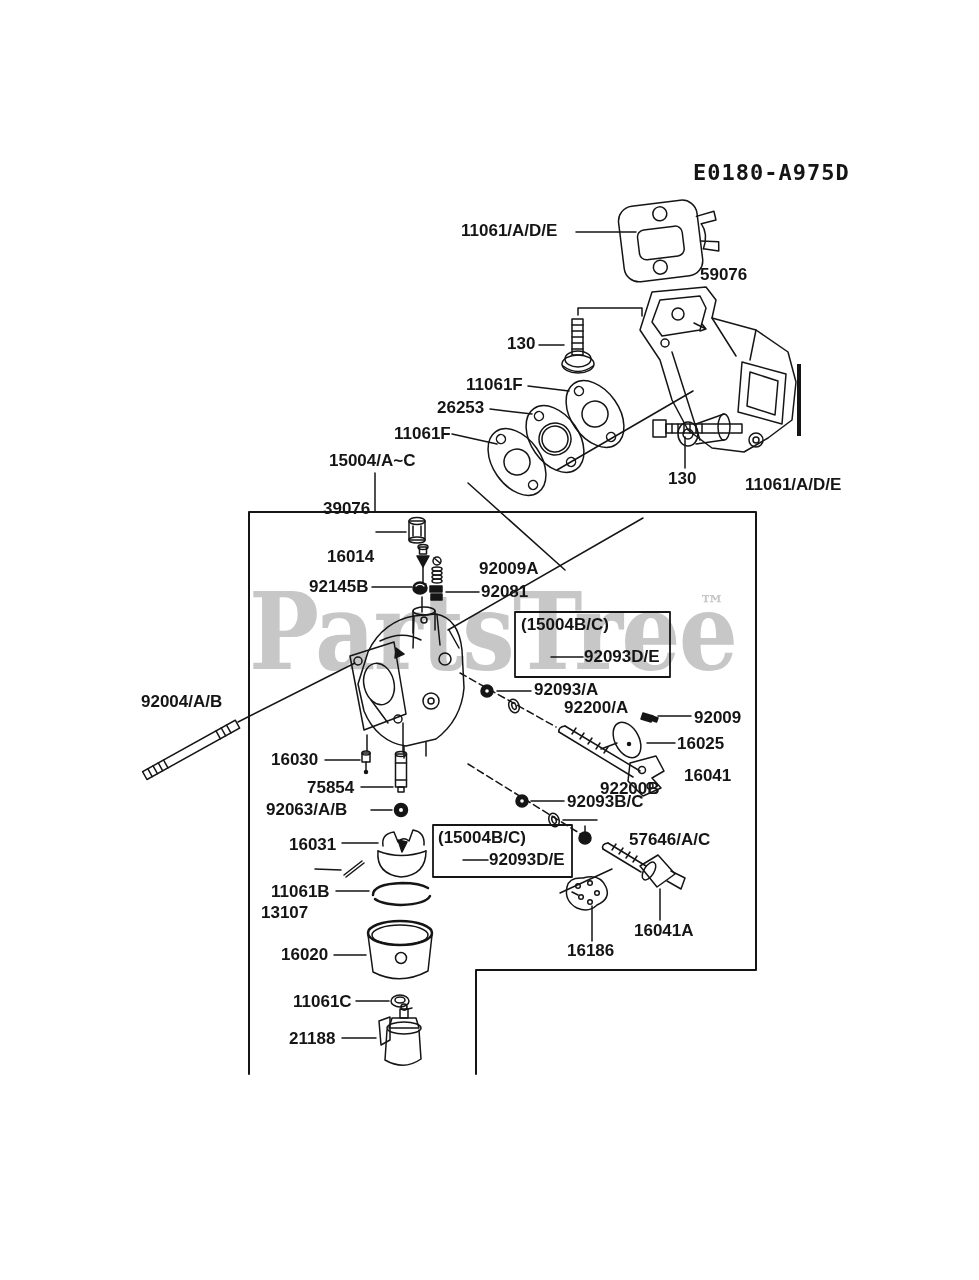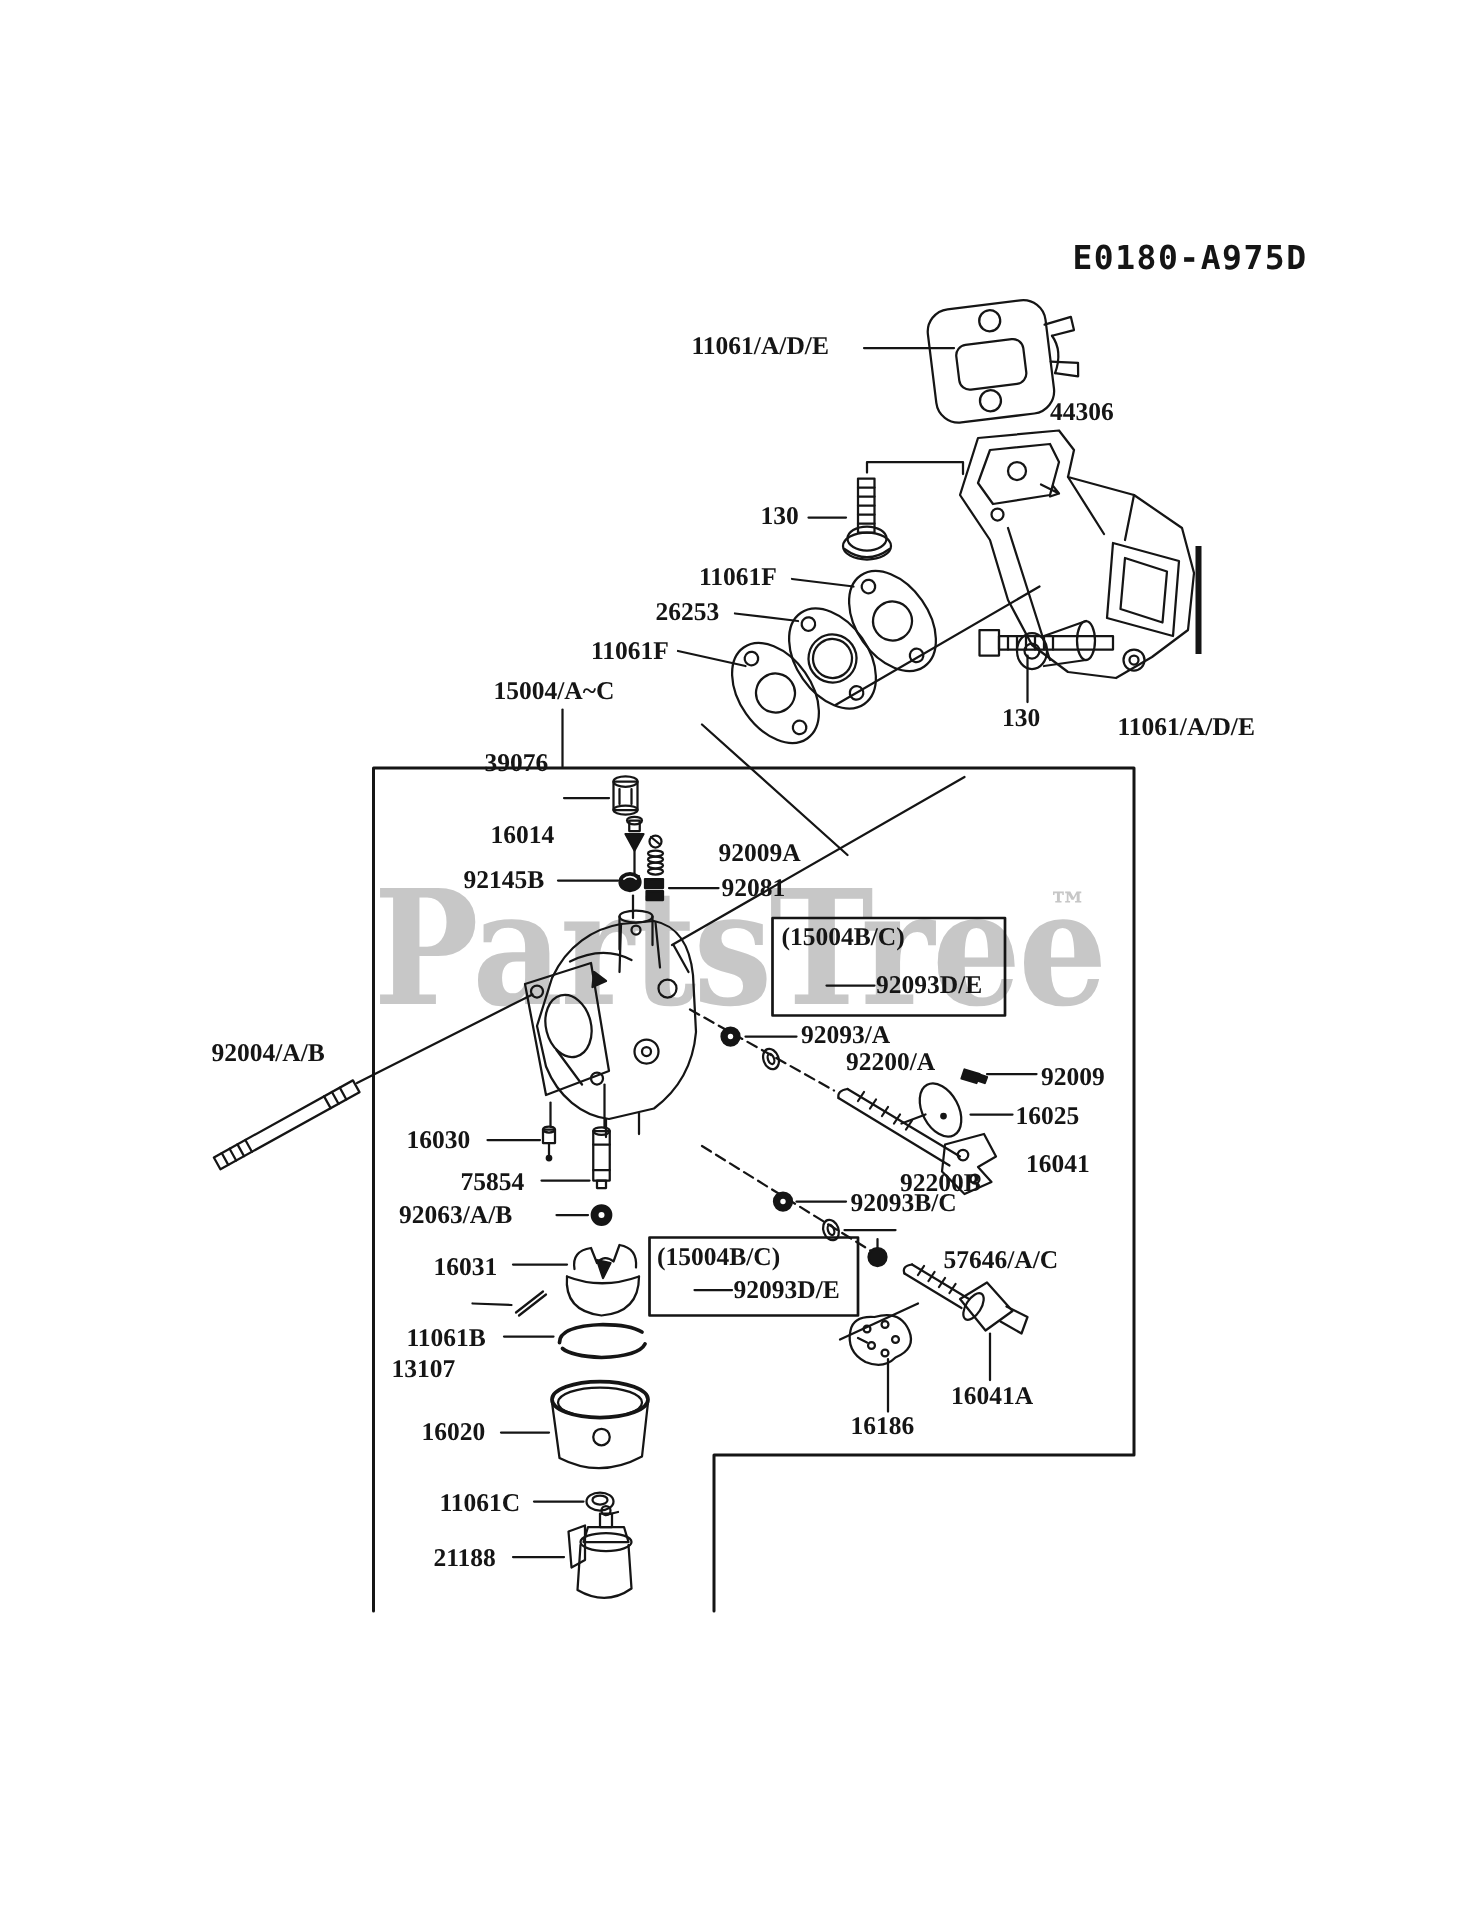--- a/index.html
+++ b/index.html
@@ -1,21 +1,21 @@
 <!DOCTYPE html>
 <html><head>
 <meta charset="utf-8">
 <style>
   html,body{margin:0;padding:0;background:#ffffff;}
   .stage{position:relative;width:979px;height:1280px;background:#ffffff;overflow:hidden;
          font-family:"DejaVu Sans Mono",monospace;}
-  .lbl{position:absolute;font-family:Liberation Serif, serif;font-weight:bold;
+  .lbl{position:absolute;font-family:Liberation Sans, sans-serif;font-weight:bold;
        font-size:17px;line-height:17px;color:#151515;white-space:nowrap;letter-spacing:0;}
   .title{position:absolute;left:693px;top:162px;font-family:"DejaVu Sans Mono",monospace;
-       font-weight:bold;font-size:22px;line-height:22px;letter-spacing:1px;color:#151515;white-space:nowrap;margin-left:22px;}
+       font-weight:bold;font-size:22px;line-height:22px;letter-spacing:1px;color:#151515;white-space:nowrap;}
   .wm{position:absolute;left:249px;top:579px;font-family:"DejaVu Serif",serif;font-weight:bold;
       font-size:106px;line-height:106px;color:#c7c7c7;transform:scaleX(0.88);transform-origin:0 0;
       letter-spacing:-2px;white-space:nowrap;}
   .wm-tm{position:absolute;left:699px;top:592px;font-family:"DejaVu Serif",serif;font-weight:bold;
       font-size:26px;line-height:26px;color:#c7c7c7;}
   svg.art{position:absolute;left:0;top:0;}
 </style>
 </head>
 <body>
 
@@ -292,21 +292,21 @@
         <path d="M387,1030 L385,1060 Q404,1071 421,1059 L419,1030"></path>
         <path d="M379,1021 L390,1017 L390,1040 L381,1045 Z"></path>
         <path d="M404,1010 l8,-2"></path>
       </g>
     </g>
   </svg>
 
   <div class="title">E0180-A975D</div>
 
   <div class="lbl" style="left:461px;top:222px">11061/A/D/E</div>
-  <div class="lbl" style="left:700px;top:266px">44306</div>
+  <div class="lbl" style="left:700px;top:266px">59076</div>
   <div class="lbl" style="left:507px;top:335px">130</div>
   <div class="lbl" style="left:466px;top:376px">11061F</div>
   <div class="lbl" style="left:437px;top:399px">26253</div>
   <div class="lbl" style="left:394px;top:425px">11061F</div>
   <div class="lbl" style="left:329px;top:452px">15004/A~C</div>
   <div class="lbl" style="left:668px;top:470px">130</div>
   <div class="lbl" style="left:745px;top:476px">11061/A/D/E</div>
   <div class="lbl" style="left:323px;top:500px">39076</div>
   <div class="lbl" style="left:327px;top:548px">16014</div>
   <div class="lbl" style="left:309px;top:578px">92145B</div>

